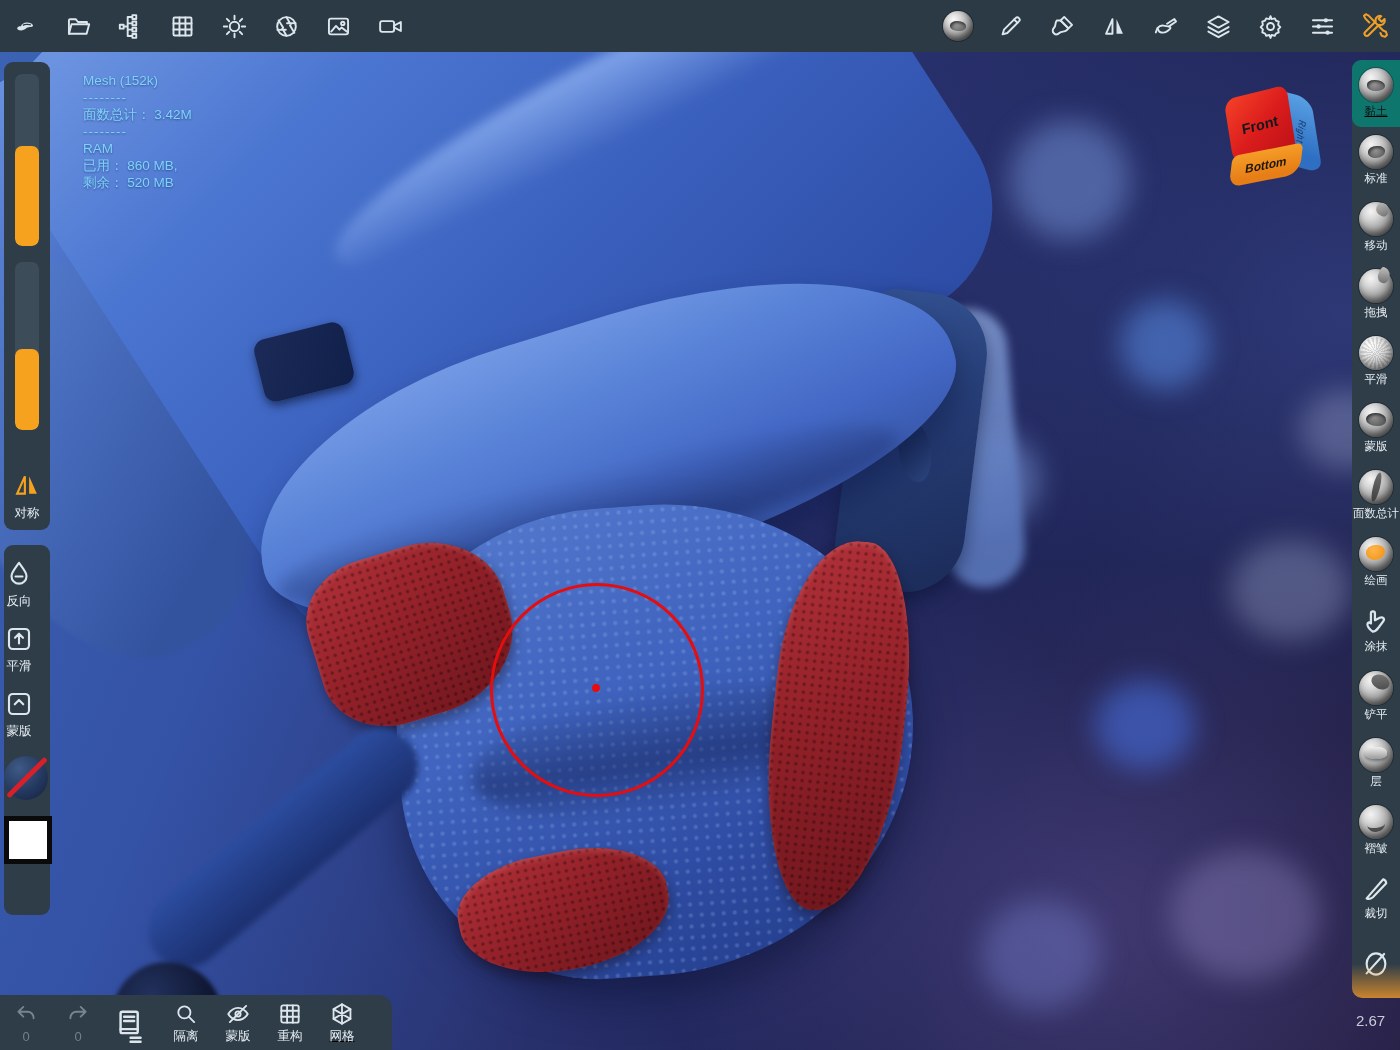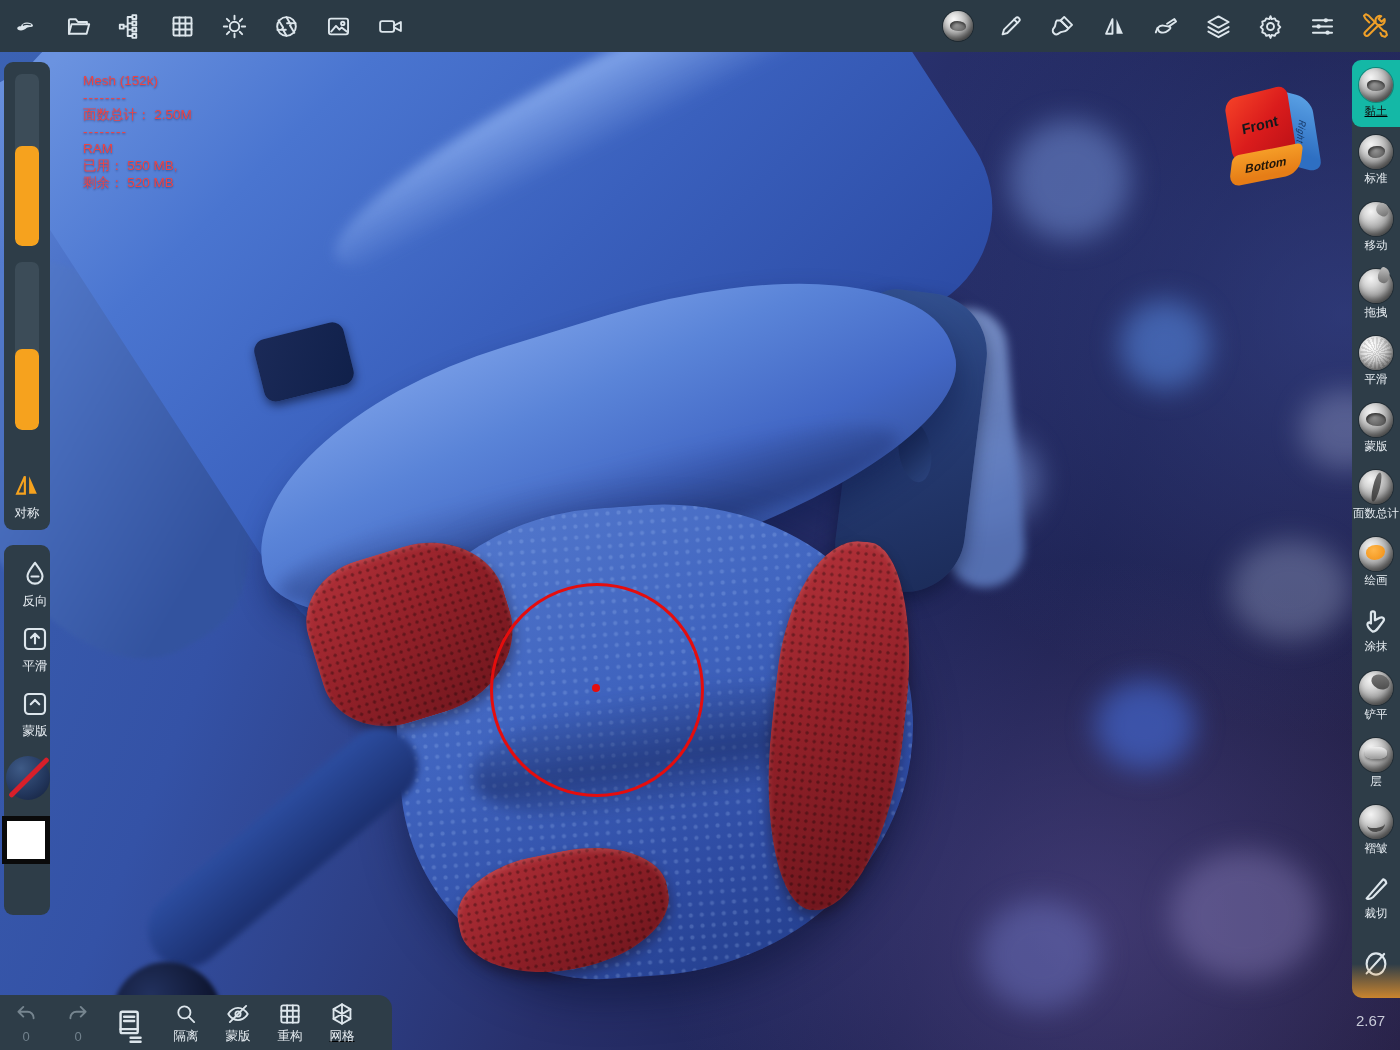--- a/index.html
+++ b/index.html
@@ -65,21 +65,21 @@
     background:linear-gradient(180deg,#2c4da0,#1b2f6e);transform:rotate(-40deg);filter:blur(3px);}
   .orb-dark{left:112px;top:962px;width:110px;height:110px;border-radius:50%;
     background:radial-gradient(circle at 35% 30%,#22315e,#0b1128 70%);filter:blur(2px);}
 
   
   .cursor-ring{position:absolute;left:490px;top:583px;width:208px;height:208px;border-radius:50%;
     border:3.5px solid #e50d0d;z-index:5;}
   .cursor-dot{position:absolute;left:592px;top:684px;width:8px;height:8px;border-radius:50%;background:#e50d0d;z-index:5;}
 
   
-  .stats{position:absolute;left:83px;top:72px;z-index:6;color:#ef4444;font-size:13.5px;line-height:17px;
+  .stats{position:absolute;left:83px;top:72px;z-index:6;color:#7dd3fc;font-size:13.5px;line-height:17px;
     text-shadow:0 1px 2px rgba(10,20,60,.45);}
   .stats .dim{letter-spacing:1px;}
 
   
   .cube{position:absolute;left:1226px;top:84px;width:92px;height:102px;z-index:6;}
   .cube .f-right{position:absolute;right:2px;top:10px;width:30px;height:76px;border-radius:6px 14px 14px 8px;
     background:linear-gradient(185deg,#59a0e4,#2e6fc2 80%);transform:rotate(-9deg) skewY(24deg);
     color:#12305c;font-size:9px;display:flex;align-items:center;justify-content:center;}
   .cube .f-right span{writing-mode:vertical-rl;transform:rotate(14deg);letter-spacing:1px;}
   .cube .f-front{position:absolute;left:2px;top:8px;width:64px;height:66px;border-radius:12px 10px 8px 14px;
@@ -103,38 +103,38 @@
   .matball{width:30px;height:30px;border-radius:50%;
     background:radial-gradient(circle at 36% 28%,#fafafa 0%,#d8d8d8 24%,#a6a6a6 52%,#6f6f6f 78%,#525252 100%);
     box-shadow:inset -2px -4px 6px rgba(0,0,0,.4),0 0 0 1px rgba(0,0,0,.3);position:relative;}
   .matball::after{content:"";position:absolute;left:7px;top:10px;width:16px;height:10px;
     border-radius:50% 60% 45% 55%;background:radial-gradient(circle at 40% 30%,#9b9b9b,#5a5a5a);
     box-shadow:inset 1px 2px 3px rgba(0,0,0,.55);}
 
   
   .lpanel{position:absolute;left:4px;width:46px;background:#2e3d48;border-radius:9px;z-index:10;}
   .lpanel-1{top:62px;height:468px;}
-  .lpanel-2{top:545px;height:370px;display:flex;flex-direction:column;align-items:flex-end;}
+  .lpanel-2{top:545px;height:370px;display:flex;flex-direction:column;align-items:flex-start;}
   .vslider{position:absolute;left:11px;width:24px;border-radius:7px;background:#3c4c58;overflow:hidden;cursor:pointer;}
   .vslider .fill{position:absolute;left:0;right:0;bottom:0;background:#f6a21e;border-radius:7px;}
   .sym-block{position:absolute;left:0;right:0;bottom:8px;display:flex;flex-direction:column;align-items:center;cursor:pointer;}
   .panel-label{color:#e8eef3;font-size:12.5px;margin-top:4px;text-align:center;}
   .lp2-item{display:flex;flex-direction:column;align-items:center;margin-top:14px;cursor:pointer;}
   .slashball{width:44px;height:44px;border-radius:50%;position:relative;margin-top:16px;cursor:pointer;
     background:radial-gradient(circle at 34% 28%,#3e5a86,#22365c 60%,#141f3a 100%);}
   .slashball::after{content:"";position:absolute;left:-4px;top:19px;width:54px;height:5px;background:#d81f2a;
     transform:rotate(-45deg);border-radius:3px;}
   .swatch{width:38px;height:38px;background:#ffffff;border:5px solid #0a0a0a;margin-top:16px;cursor:pointer;}
 
   
   .rpanel{position:absolute;left:1352px;top:60px;width:48px;height:938px;background:#2e3d48;
     border-radius:10px 0 0 10px;z-index:10;}
   .rtool{height:67px;display:flex;flex-direction:column;align-items:center;justify-content:center;cursor:pointer;position:relative;}
   .rtool .rlabel{color:#e8eef3;font-size:11.5px;margin-top:2px;white-space:nowrap;}
-  .rtool.selected{background:#14b8a6;border-radius:9px 0 0 9px;text-decoration:underline;}
+  .rtool.selected{background:#0f766e;border-radius:9px 0 0 9px;text-decoration:underline;}
   .rtool.selected .rlabel{color:#141414;}
   .sph{width:34px;height:34px;border-radius:50%;position:relative;flex:0 0 auto;
     background:radial-gradient(circle at 35% 28%,#f4f4f4 0%,#d7d7d7 24%,#a9a9a9 52%,#747474 78%,#565656 100%);
     box-shadow:inset -2px -4px 6px rgba(0,0,0,.38),0 0 0 1px rgba(0,0,0,.28);}
   .sph::after{content:"";position:absolute;}
   .sph-clay::after{left:8px;top:12px;width:18px;height:11px;border-radius:45% 60% 50% 55%;
     background:radial-gradient(circle at 40% 30%,#9a9a9a,#555);box-shadow:inset 1px 2px 3px rgba(0,0,0,.55);}
   .sph-standard::after{left:9px;top:11px;width:17px;height:12px;border-radius:55% 45% 60% 50%;
     background:radial-gradient(circle at 45% 35%,#969696,#4f4f4f);box-shadow:inset 1px 2px 3px rgba(0,0,0,.5);}
   .sph-move::after{left:17px;top:1px;width:13px;height:13px;border-radius:50% 60% 40% 60%;
@@ -204,24 +204,24 @@
     <div class="shape stick"></div>
     <div class="shape orb-dark"></div>
 
     <div class="cursor-ring"></div>
     <div class="cursor-dot"></div>
   </div>
 
   <div class="stats">
     <div>Mesh (152k)</div>
     <div class="dim">--------</div>
-    <div>面数总计：  2.50M</div>
+    <div>面数总计：  3.42M</div>
     <div class="dim">--------</div>
     <div>RAM</div>
-    <div>已用：  550 MB,</div>
+    <div>已用：  860 MB,</div>
     <div>剩余：  520 MB</div>
   </div>
 
   <div class="cube">
     <div class="f-right">
         <span>Right</span>
       </div>
     <div class="f-front">
         <span>Front</span>
       </div>

